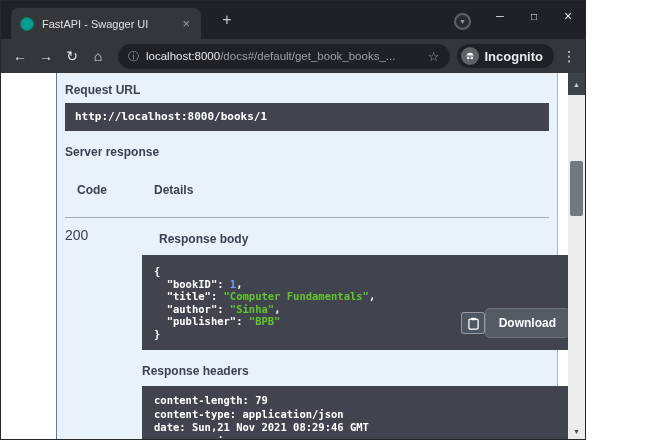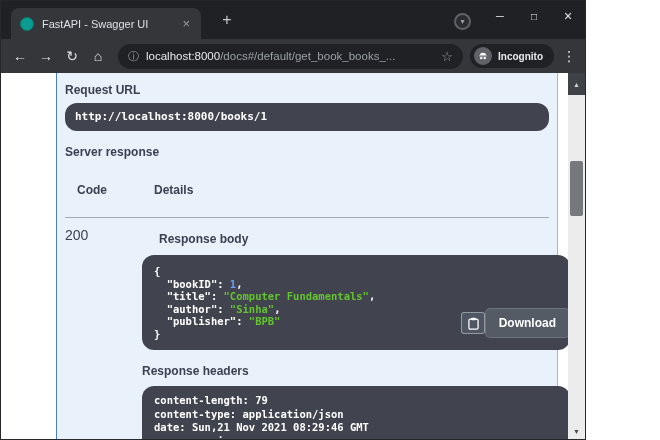--- a/index.html
+++ b/index.html
@@ -28,29 +28,29 @@
   
   .navbar{position:absolute;top:38px;left:0;right:0;height:34px;background:#35363a;display:flex;align-items:center;padding:0 6px;}
   .nav-icon{width:26px;text-align:center;color:#dee1e6;font-size:14px;flex:0 0 auto;}
   .omnibox{flex:1;height:25px;background:#202124;border-radius:13px;display:flex;align-items:center;padding:0 10px;margin:0 7px;min-width:0;}
   .info-icon{color:#9aa0a6;font-size:11px;margin-right:7px;flex:0 0 auto;}
   .url{font-size:11.5px;white-space:nowrap;overflow:hidden;flex:1;font-family:"Liberation Sans",sans-serif;}
   .host{color:#e8eaed;} .path{color:#9aa0a6;}
   .star{color:#9aa0a6;font-size:13px;margin-left:6px;flex:0 0 auto;}
   .incognito{display:flex;align-items:center;background:#202124;border-radius:13px;padding:3px 11px 3px 4px;margin-right:5px;flex:0 0 auto;}
   .incog-circle{width:18px;height:18px;border-radius:50%;background:#5f6368;display:flex;align-items:center;justify-content:center;margin-right:6px;}
-  .incog-label{color:#e8eaed;font-size:10px;font-weight:bold;}
+  .incog-label{color:#e8eaed;font-size:13px;font-weight:bold;}
   .menu-dots{width:20px;text-align:center;color:#dee1e6;font-size:14px;flex:0 0 auto;}
 
   
   .content{position:absolute;top:72px;left:0;right:0;bottom:0;background:#fff;}
   .opblock{margin:0 27px 0 55px;background:var(--opblock-bg);border-left:1px solid var(--opblock-border);border-right:1px solid #9cb8d4;padding:8px 8px 10px;min-height:360px;}
   .h-label{font-size:12px;font-weight:bold;color:#3b4151;}
   .request-url-label{margin:2px 0 6px;}
-  .code-dark{background:var(--code-bg);border-radius:12px;color:#fff;font-family:"DejaVu Sans Mono",monospace;font-weight:bold;}
+  .code-dark{background:var(--code-bg);border-radius:0;color:#fff;font-family:"DejaVu Sans Mono",monospace;font-weight:bold;}
   .url-block{padding:7px 10px;font-size:11px;line-height:14px;white-space:nowrap;overflow:hidden;}
   .server-response-label{margin:14px 0 12px;}
   .resp-table{width:100%;}
   .table-head{display:grid;grid-template-columns:77px 1fr;padding-bottom:8px;border-bottom:1px solid rgba(59,65,81,.4);}
   .table-head .h-label{margin:12px;}
   .table-row{display:grid;grid-template-columns:77px 1fr;padding-top:9px;}
   .status-code{font-size:14px;color:#3b4151;}
   .response-body-label{margin:5px 17px 9px;}
   .body-wrap{position:relative;margin-bottom:14px;}
   .body-code{width:428px;padding:10px 12px;font-size:10.5px;line-height:12.5px;}

